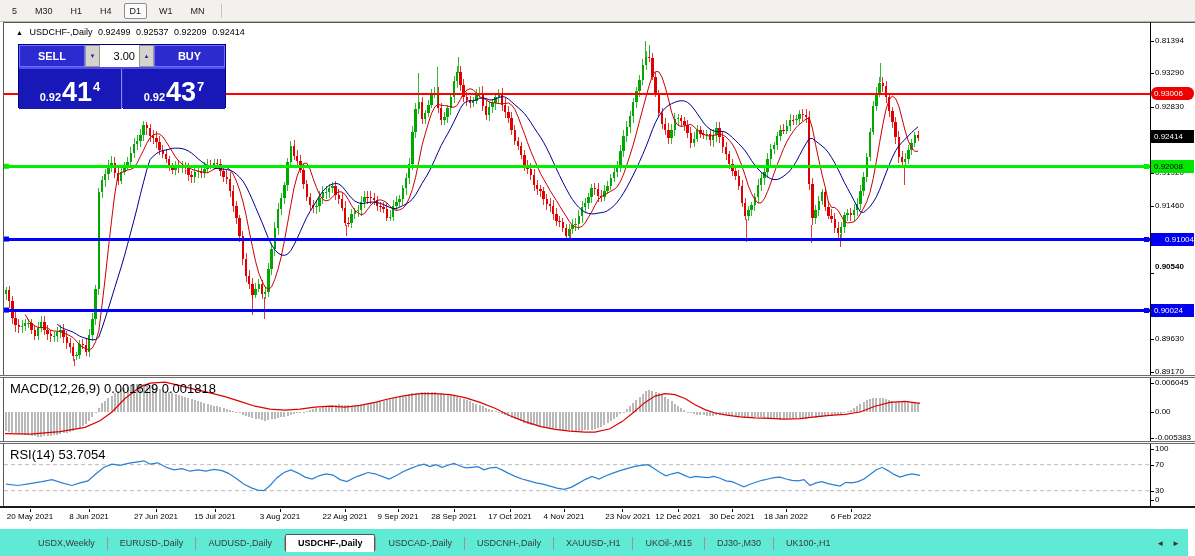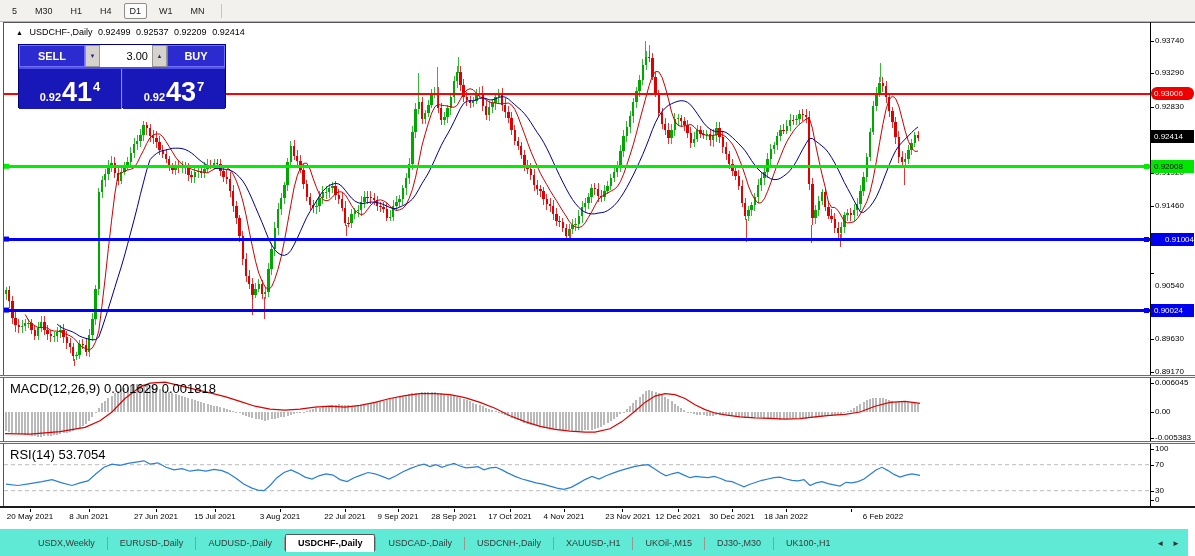--- a/index.html
+++ b/index.html
@@ -18,21 +18,21 @@
   .chart-title{position:absolute;left:16px;top:27px;font-size:9px;color:#000;z-index:5;}
   .chart-title .arr{font-size:7px;margin-right:4px;}
   .chart-title span{margin-right:3px;}
   
   .trade-panel{position:absolute;left:18px;top:44px;width:208px;height:64px;background:#2222cc;z-index:6;border:1px solid #000080;box-sizing:border-box;}
   .tp-row1{display:flex;height:22px;border-bottom:2px solid #5050e8;}
   .btn-trade{background:#2b2bd0;border:1px solid #7070ff;color:#fff;font-size:11px;font-weight:bold;display:flex;align-items:center;justify-content:center;box-sizing:border-box;text-align:center;}
   .btn-sell{width:66px;}
   .btn-buy{flex:1;}
   .spin-btn{width:15px;background:#d6d3ce;border:1px solid #9a978f;color:#2a2a80;font-size:6px;display:flex;align-items:center;justify-content:center;box-sizing:border-box;}
-  .vol-box{width:52px;background:#fff;color:#000;font-size:11px;display:flex;align-items:center;justify-content:flex-end;padding-right:4px;box-sizing:border-box;}
+  .vol-box{width:39px;background:#fff;color:#000;font-size:11px;display:flex;align-items:center;justify-content:flex-end;padding-right:4px;box-sizing:border-box;}
   .tp-row2{display:flex;height:40px;}
   .px-box{flex:1;background:#1818b8;color:#fff;display:flex;align-items:flex-end;justify-content:center;padding-bottom:3px;}
   .px-box.left{margin-right:1px;border-right:1px solid #8888ee;}
   .px-small{font-size:11px;font-weight:bold;margin-bottom:3px;}
   .px-big{font-size:27px;font-weight:bold;line-height:27px;margin:0 1px;}
   .px-sup{font-size:13px;font-weight:bold;position:relative;top:-12px;}
   
   .y-tick{position:absolute;left:1155px;font-size:8px;color:#000;height:10px;line-height:10px;}
   .y-tickmark{position:absolute;left:1150px;width:4px;height:1px;background:#000;}
   .y-badge{position:absolute;left:1151px;width:43px;height:13px;font-size:8px;line-height:13px;padding-left:3px;box-sizing:border-box;}
@@ -1004,53 +1004,53 @@
       <div class="date-label" style="left: 30px;">20 May 2021</div>
       <div class="date-tick" style="left: 89px;"></div>
       <div class="date-label" style="left: 89px;">8 Jun 2021</div>
       <div class="date-tick" style="left: 156px;"></div>
       <div class="date-label" style="left: 156px;">27 Jun 2021</div>
       <div class="date-tick" style="left: 215px;"></div>
       <div class="date-label" style="left: 215px;">15 Jul 2021</div>
       <div class="date-tick" style="left: 280px;"></div>
       <div class="date-label" style="left: 280px;">3 Aug 2021</div>
       <div class="date-tick" style="left: 345px;"></div>
-      <div class="date-label" style="left: 345px;">22 Jul 2021</div>
+      <div class="date-label" style="left: 345px;">22 Aug 2021</div>
       <div class="date-tick" style="left: 398px;"></div>
       <div class="date-label" style="left: 398px;">9 Sep 2021</div>
       <div class="date-tick" style="left: 454px;"></div>
       <div class="date-label" style="left: 454px;">28 Sep 2021</div>
       <div class="date-tick" style="left: 510px;"></div>
       <div class="date-label" style="left: 510px;">17 Oct 2021</div>
       <div class="date-tick" style="left: 564px;"></div>
       <div class="date-label" style="left: 564px;">4 Nov 2021</div>
       <div class="date-tick" style="left: 622px;"></div>
       <div class="date-label" style="left: 608px; margin-left: 20px;">23 Nov 2021</div>
       <div class="date-tick" style="left: 678px;"></div>
       <div class="date-label" style="left: 678px;">12 Dec 2021</div>
       <div class="date-tick" style="left: 732px;"></div>
       <div class="date-label" style="left: 732px;">30 Dec 2021</div>
       <div class="date-tick" style="left: 786px;"></div>
       <div class="date-label" style="left: 786px;">18 Jan 2022</div>
       <div class="date-tick" style="left: 851px;"></div>
-      <div class="date-label" style="left: 851px; margin-left: 32px;">6 Feb 2022</div>
+      <div class="date-label" style="left: 851px;">6 Feb 2022</div>
     </div>
   <div id="y-axis">
       <div class="y-tickmark" style="top: 40.7928px;"></div>
-      <div class="y-tick" style="top: 35.7928px;">0.93740</div>
+      <div class="y-tick" style="top: 35.7928px;">0.81394</div>
       <div class="y-tickmark" style="top: 73.4014px;"></div>
       <div class="y-tick" style="top: 68.4014px;">0.93290</div>
       <div class="y-tickmark" style="top: 106.735px;"></div>
       <div class="y-tick" style="top: 101.735px;">0.92830</div>
       <div class="y-tickmark" style="top: 172.677px;"></div>
       <div class="y-tick" style="top: 167.677px;">0.91920</div>
       <div class="y-tickmark" style="top: 206.01px;"></div>
       <div class="y-tick" style="top: 201.01px;">0.91460</div>
       <div class="y-tickmark" style="top: 272.677px;"></div>
-      <div class="y-tick" style="top: 281px;">0.90540</div>
+      <div class="y-tick" style="top: 262px; font-weight: bold;">0.90540</div>
       <div class="y-tickmark" style="top: 338.619px;"></div>
       <div class="y-tick" style="top: 333.619px;">0.89630</div>
       <div class="y-tickmark" style="top: 371.952px;"></div>
       <div class="y-tick" style="top: 366.952px;">0.89170</div>
       <div class="y-badge" style="top: 87.4812px; background: rgb(238, 0, 0); color: rgb(255, 255, 255); border-radius: 6px;">0.93006</div>
       <div class="y-badge" style="top: 130.38px; background: rgb(0, 0, 0); color: rgb(255, 255, 255);">0.92414</div>
       <div class="y-badge" style="top: 159.8px; background: rgb(0, 230, 0); color: rgb(0, 0, 0);">0.92008</div>
       <div class="y-badge" style="top: 232.554px; background: rgb(0, 0, 238); color: rgb(255, 255, 255); text-align: right;">0.91004</div>
       <div class="y-badge" style="top: 303.568px; background: rgb(0, 0, 238); color: rgb(255, 255, 255);">0.90024</div>
       <div class="handle" style="left: 1144px; top: 163.8px; background: rgb(0, 238, 0);"></div>

